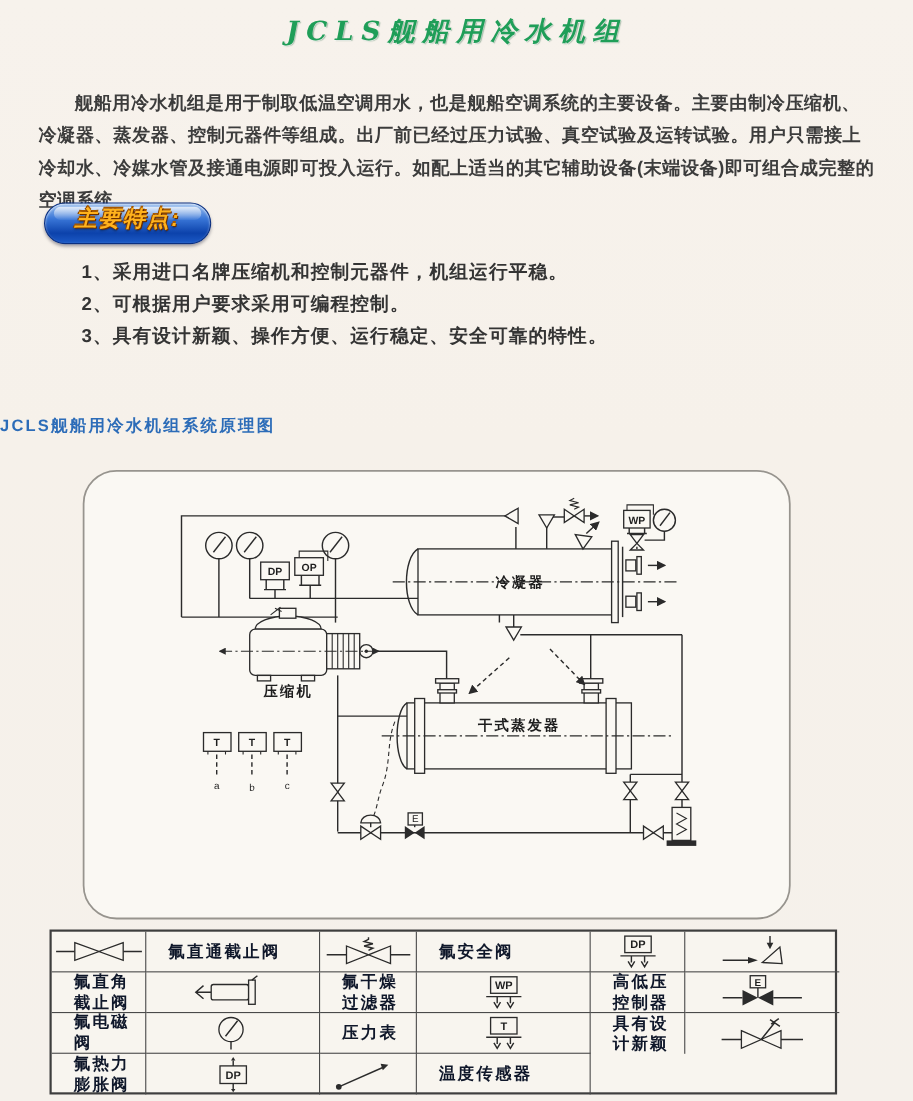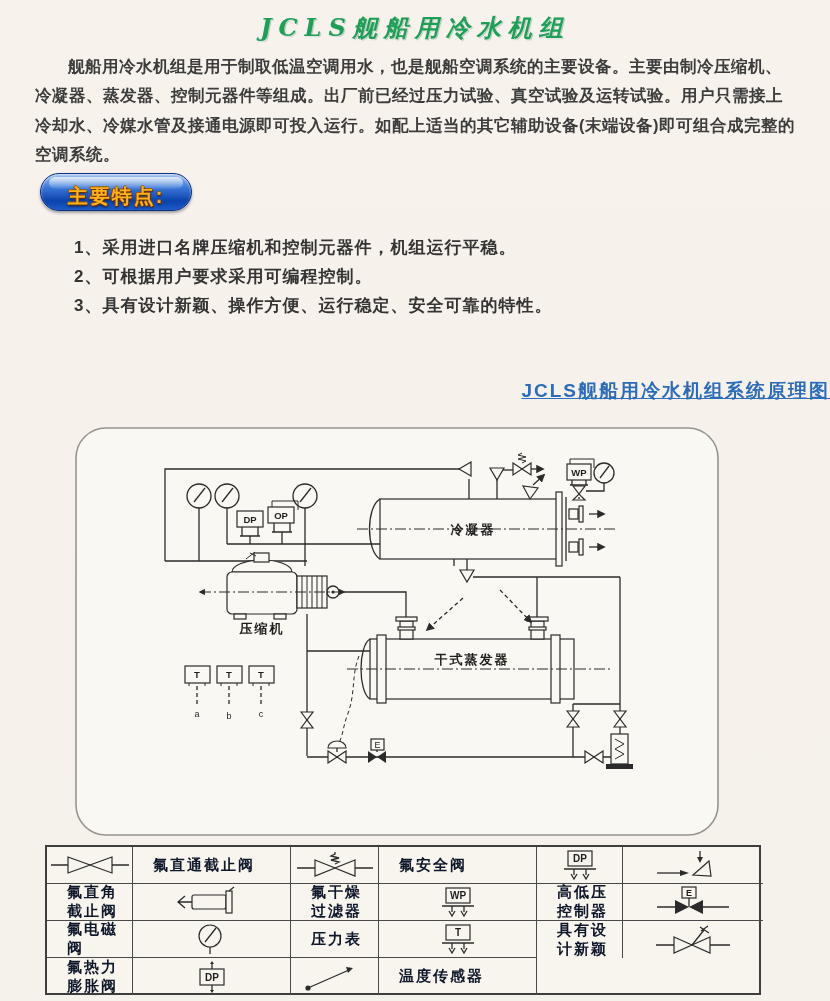--- a/index.html
+++ b/index.html
@@ -3,36 +3,36 @@
 <meta charset="utf-8">
 <style>
   * { margin:0; padding:0; box-sizing:border-box; }
   body { background:#e8e4de; font-family:"Liberation Sans", sans-serif; }
   .page { position:relative; width:830px; height:1001px; margin:0 auto;
           background:linear-gradient(180deg,#f7f2ec 0%,#f6f1ea 40%,#f5f1eb 100%); overflow:hidden; }
   .page-title { position:absolute; top:12px; left:0; width:100%; text-align:center;
           font-family:"DejaVu Serif", serif; font-style:italic; font-weight:bold;
           font-size:24px; letter-spacing:7px; color:#1f9e58;
           text-shadow:0 1px 0 rgba(255,255,255,.6), 1px 1px 1px rgba(20,90,50,.35); }
-  .intro { position:absolute; top:52px; left:35px; width:762px;
+  .intro { position:absolute; top:80px; left:35px; width:762px;
           font-size:16.5px; line-height:1.78; color:#3c3c3c; font-weight:bold;
           text-indent:2em; letter-spacing:0.5px; }
-  .feature-badge { position:absolute; top:173px; left:40px; width:152px; height:38px;
+  .feature-badge { position:absolute; top:184px; left:40px; width:152px; height:38px;
           border-radius:19px; background:linear-gradient(180deg,#9cc0ee 0%,#3a77d8 38%,#0c42ab 75%,#1c5ac6 100%);
           border:1px solid #0a2f80; box-shadow:0 2px 3px rgba(0,0,30,.35), inset 0 1px 2px rgba(255,255,255,.7);
-          display:flex; align-items:flex-end; justify-content:center; }
+          display:flex; align-items:flex-start; justify-content:center;font-style:italic; }
   .feature-badge::before { content:""; position:absolute; top:3px; left:8px; right:8px; height:12px;
           border-radius:10px; background:linear-gradient(180deg,rgba(255,255,255,.75),rgba(255,255,255,.05)); }
   .feature-badge .badge-text { position:relative; color:#ffb21c; font-size:20px; font-weight:bold;
           letter-spacing:2px; text-shadow:1px 1px 0 #6b2e00, -1px 0 0 #8a4200, 0 -1px 0 #a65800, 0 2px 2px rgba(0,0,0,.45); }
   .features { position:absolute; top:233px; left:74px; width:700px;
           font-size:17px; color:#343434; font-weight:bold; letter-spacing:1px; }
   .features .feature-item { line-height:29px; }
-  .diagram-title { position:absolute; top:378px; left:0; width:100%; text-align:right;
-          font-size:19px; font-weight:bold; color:#2c6cb8; letter-spacing:2px;text-decoration:underline; }
+  .diagram-title { position:absolute; top:378px; left:0; width:100%; text-align:left;
+          font-size:15px; font-weight:bold; color:#2c6cb8; letter-spacing:2px; }
   .schematic-wrap { position:absolute; top:424px; left:72px; width:650px; height:415px; }
   svg.schematic { width:650px; height:415px; display:block; }
   svg.schematic .border { fill:#faf8f3; stroke:#97948e; stroke-width:1.6; }
   svg.schematic .pipe, svg.schematic .fig { fill:none; stroke:#2b2b2b; stroke-width:1.3; }
   svg.schematic .thin { stroke-width:1; }
   svg.schematic .openfill { fill:#faf8f3; stroke:#2b2b2b; stroke-width:1.2; }
   svg.schematic .solid { fill:#2b2b2b; stroke:none; }
   svg.schematic .dashed { stroke-dasharray:4 3; }
   svg.schematic .dashdot { stroke-dasharray:11 3 2 3; stroke-width:1; }
   svg.schematic text { font-family:"Liberation Sans", sans-serif; fill:#1e1e1e; }

